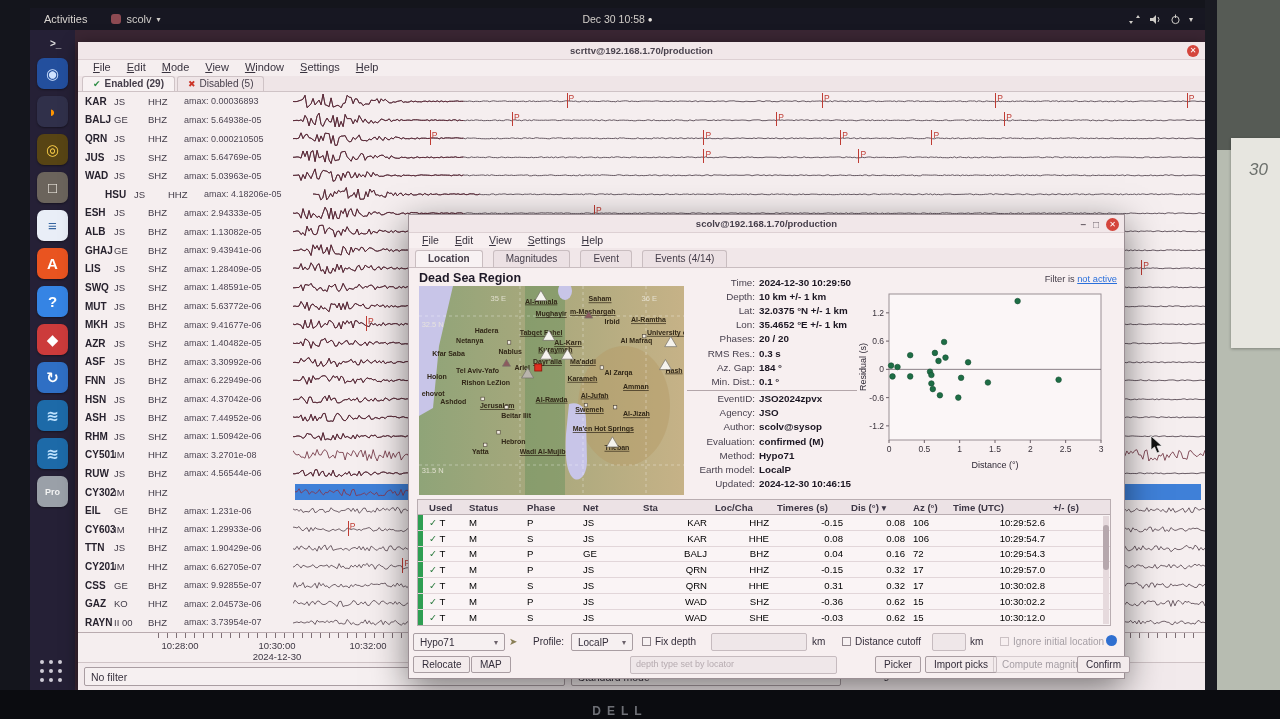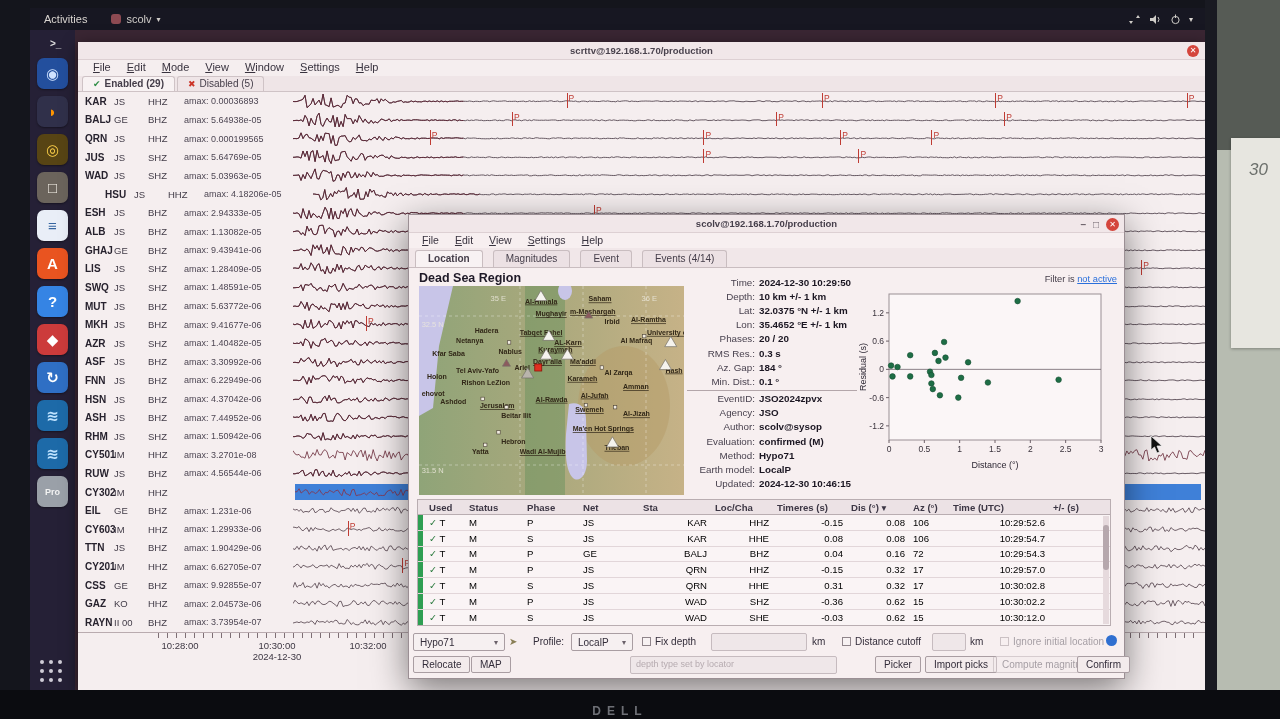--- a/index.html
+++ b/index.html
@@ -124,20 +124,21 @@
 
 <div id="screen">
 
   <div id="topbar">
     <span class="act">Activities</span>
     <span class="appmenu">
       <span class="appdot"></span>
       <span>scolv</span>
       <span style="font-size:8px;">▾</span>
     </span>
+    <span class="clock"><span>Dec 30 10:58</span> <span class="dot">●</span></span>
     <span class="tray">
       <svg width="13" height="11" viewBox="0 0 13 11">
           <path d="M1 7 L5 7 L3 10 Z M8 4 L12 4 L10 1 Z" fill="#cfccc8"></path>
         </svg>
       <svg width="13" height="11" viewBox="0 0 13 11">
           <path d="M1 4 L4 4 L7 1 L7 10 L4 7 L1 7 Z" fill="#cfccc8"></path>
           <path d="M9 3 Q11 5.5 9 8" stroke="#cfccc8" fill="none"></path>
         </svg>
       <svg width="11" height="11" viewBox="0 0 11 11">
           <circle cx="5.5" cy="6" r="3.6" stroke="#cfccc8" fill="none"></circle>
@@ -229,21 +230,21 @@
             </svg>
             <span class="pickflag" style="left: 24%;">P</span>
             <span class="pickflag" style="left: 53%;">P</span>
             <span class="pickflag" style="left: 78%;">P</span>
           </span>
         </div>
         <div class="srow" style="height: 18.6207px;">
           <span class="c1">QRN</span>
           <span class="c2">JS</span>
           <span class="c3">HHZ</span>
-          <span class="c4">amax: 0.000199565</span>
+          <span class="c4">amax: 0.000210505</span>
           <span class="wv">
             <svg width="100%" height="100%" viewBox="0 0 910 18" preserveAspectRatio="none">
               <polyline points="0,9.3 2,9.2 4,9.4 6,8.6 8,3.7 10,9.3 12,6.0 14,5.0 16,8.4 18,8.9 20,10.4 22,11.7 24,5.4 26,12.2 28,6.7 30,11.2 32,4.0 34,4.3 36,4.4 38,13.9 40,6.4 42,15.9 44,15.7 46,8.2 48,6.9 50,6.8 52,6.4 54,10.2 56,12.4 58,12.1 60,8.1 62,10.0 64,8.4 66,5.7 68,10.6 70,11.2 72,11.1 74,11.7 76,9.6 78,10.6 80,8.6 82,7.9 84,10.4 86,7.1 88,9.6 90,11.1 92,7.8 94,9.8 96,10.6 98,8.6 100,9.6 102,7.6 104,8.0 106,8.4 108,9.6 110,8.4 112,9.4 114,9.3 116,9.5 118,8.9 120,9.2 122,9.6 124,8.5 126,9.5 128,8.9 130,8.9 132,8.9 134,9.2 136,9.1 138,8.7 140,8.7 142,8.8 144,8.8 146,9.5 148,8.5 150,9.2 152,8.6 154,8.6 156,8.6 158,8.9 160,8.8 162,8.5 164,8.5 166,8.8 168,9.0 170,8.9 172,9.5 174,8.6 176,8.9 178,8.9 180,8.7 182,8.8 184,9.2 186,9.1 188,9.4 190,9.4 192,9.5 194,9.4 196,9.5 198,9.0 200,9.3 202,9.5 204,8.7 206,9.4 208,9.4 210,9.1 212,9.0 214,9.0 216,9.2 218,8.6 220,8.7 222,9.2 224,8.8 226,9.2 228,9.4 230,8.6 232,8.5 234,9.1 236,8.6 238,9.1 240,9.2 242,8.5 244,8.5 246,9.0 248,8.9 250,9.0 252,9.1 254,9.4 256,9.5 258,8.9 260,8.6 262,9.0 264,8.5 266,8.6 268,8.7 270,9.3 272,9.1 274,8.9 276,8.9 278,9.5 280,8.8 282,8.7 284,8.9 286,9.1 288,8.7 290,9.0 292,8.8 294,9.1 296,8.6 298,9.1 300,9.3 302,8.9 304,8.9 306,9.5 308,9.4 310,9.0 312,9.3 314,8.9 316,9.1 318,9.2 320,9.2 322,8.8 324,9.5 326,8.5 328,8.8 330,8.6 332,9.1 334,9.1 336,9.2 338,9.4 340,9.4 342,9.3 344,8.5 346,9.3 348,9.4 350,9.4 352,8.8 354,9.3 356,9.3 358,9.5 360,8.5 362,9.0 364,8.6 366,9.2 368,8.5 370,8.9 372,9.5 374,9.0 376,8.6 378,8.9 380,9.4 382,8.7 384,9.4 386,8.6 388,8.7 390,9.4 392,9.2 394,8.6 396,9.1 398,8.7 400,9.4 402,8.6 404,9.2 406,9.0 408,8.7 410,9.1 412,9.2 414,9.3 416,8.7 418,9.4 420,9.3 422,9.4 424,9.0 426,9.5 428,9.5 430,8.7 432,8.9 434,8.8 436,9.2 438,9.4 440,9.1 442,8.9 444,8.7 446,9.2 448,8.6 450,8.8 452,9.1 454,9.2 456,9.0 458,9.3 460,8.6 462,9.3 464,8.6 466,8.8 468,8.9 470,9.3 472,9.2 474,8.6 476,9.3 478,8.9 480,9.3 482,8.5 484,9.2 486,9.4 488,9.3 490,8.6 492,9.5 494,9.4 496,9.0 498,8.5 500,9.4 502,8.8 504,9.3 506,8.7 508,9.1 510,8.7 512,9.0 514,9.4 516,9.1 518,9.2 520,8.8 522,8.9 524,9.0 526,8.7 528,9.4 530,8.6 532,8.8 534,9.4 536,9.1 538,9.1 540,8.6 542,8.8 544,8.9 546,9.4 548,8.6 550,9.1 552,8.7 554,8.6 556,9.2 558,9.0 560,8.5 562,9.4 564,9.3 566,8.5 568,9.2 570,9.3 572,8.9 574,8.8 576,9.3 578,9.1 580,9.0 582,8.7 584,9.0 586,9.2 588,8.8 590,9.0 592,8.8 594,9.4 596,9.0 598,8.5 600,8.9 602,9.1 604,9.3 606,9.2 608,8.8 610,9.4 612,8.7 614,8.6 616,8.7 618,8.6 620,9.3 622,9.1 624,9.5 626,9.3 628,9.3 630,9.3 632,8.5 634,8.6 636,8.9 638,9.4 640,9.5 642,8.7 644,8.6 646,9.0 648,8.9 650,9.3 652,8.8 654,9.2 656,9.4 658,8.6 660,9.3 662,9.0 664,8.6 666,9.4 668,9.3 670,9.0 672,9.2 674,8.9 676,8.7 678,9.4 680,9.0 682,9.4 684,8.8 686,9.0 688,8.6 690,8.9 692,9.2 694,9.3 696,9.2 698,9.0 700,9.0 702,9.3 704,9.3 706,9.4 708,8.5 710,8.6 712,9.2 714,8.9 716,8.5 718,9.1 720,8.9 722,9.0 724,9.0 726,9.3 728,8.6 730,9.3 732,9.4 734,9.3 736,9.4 738,9.1 740,9.3 742,8.6 744,8.9 746,9.4 748,9.5 750,8.8 752,9.1 754,8.8 756,8.7 758,9.3 760,9.2 762,9.0 764,9.3 766,8.6 768,9.0 770,9.0 772,8.8 774,8.5 776,9.0 778,8.6 780,8.7 782,9.0 784,9.5 786,8.7 788,8.8 790,9.2 792,8.8 794,9.4 796,8.9 798,9.1 800,9.2 802,8.6 804,9.4 806,9.1 808,8.9 810,9.2 812,9.3 814,9.4 816,8.7 818,8.8 820,9.3 822,9.1 824,9.4 826,9.2 828,9.3 830,8.6 832,9.5 834,8.9 836,9.4 838,9.0 840,9.4 842,8.8 844,9.5 846,9.2 848,9.4 850,9.2 852,9.4 854,9.0 856,9.0 858,9.4 860,9.1 862,8.6 864,8.7 866,9.3 868,8.9 870,8.7 872,9.2 874,9.4 876,9.0 878,8.7 880,9.2 882,9.4 884,8.7 886,9.2 888,9.0 890,9.5 892,9.1 894,9.0 896,8.7 898,8.8 900,9.2 902,9.4 904,9.3 906,9.2 908,9.0 910,9.4" fill="none" stroke="#463843" stroke-width="0.8"></polyline>
               <polyline points="0,9.3 2,9.2 4,9.4 6,8.6 8,3.7 10,9.3 12,6.0 14,5.0 16,8.4 18,8.9 20,10.4 22,11.7 24,5.4 26,12.2 28,6.7 30,11.2 32,4.0 34,4.3 36,4.4 38,13.9 40,6.4 42,15.9 44,15.7 46,8.2 48,6.9 50,6.8 52,6.4 54,10.2 56,12.4 58,12.1 60,8.1 62,10.0 64,8.4 66,5.7 68,10.6 70,11.2 72,11.1 74,11.7 76,9.6 78,10.6 80,8.6 82,7.9 84,10.4 86,7.1 88,9.6 90,11.1 92,7.8 94,9.8 96,10.6 98,8.6 100,9.6 102,7.6 104,8.0 106,8.4 108,9.6 110,8.4 112,9.4 114,9.3 116,9.5 118,8.9 120,9.2 122,9.6 124,8.5 126,9.5 128,8.9 130,8.9 132,8.9 134,9.2 136,9.1 138,8.7 140,8.7 142,8.8 144,8.8 146,9.5 148,8.5 150,9.2 152,8.6 154,8.6 156,8.6 158,8.9 160,8.8 162,8.5 164,8.5 166,8.8 168,9.0 170,8.9" fill="none" stroke="#5d2433" stroke-width="0.9"></polyline>
             </svg>
             <span class="pickflag" style="left: 15%;">P</span>
             <span class="pickflag" style="left: 45%;">P</span>
             <span class="pickflag" style="left: 60%;">P</span>
             <span class="pickflag" style="left: 70%;">P</span>
           </span>
@@ -572,20 +573,31 @@
             <span class="pickflag" style="left: 20%;">P</span>
           </span>
         </div>
       </div>
     <div id="taxis">
       <div class="ruler"></div>
       <div class="tl" style="left:62px;">10:28:00</div>
       <div class="tl" style="left:159px;">10:30:00</div>
       <div class="tl" style="left:250px;">10:32:00</div>
       <div class="dl" style="left:149px;">2024-12-30</div>
+    </div>
+    <div id="sbar">
+      <div class="combo" style="position:absolute;left:6px;top:4px;width:481px;">
+        <span>No filter</span>
+          <span class="caret">▾</span>
+      </div>
+      <div class="combo" style="position:absolute;left:493px;top:4px;width:270px;">
+        <span>Standard mode</span>
+          <span class="caret">▾</span>
+      </div>
+      <span class="msg">An origin arriv</span>
     </div>
   </div>
 
   <div id="scolv">
     <div class="titlebar">
       <span>scolv@192.168.1.70/production</span>
       <span class="wbtns">
         <span class="wmin">–</span>
         <span class="wmax">□</span>
         <span class="wclose">✕</span>

